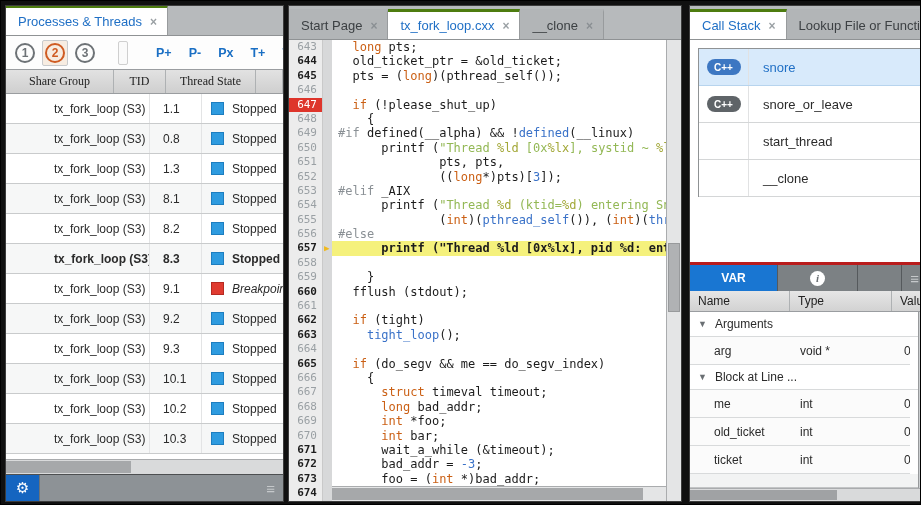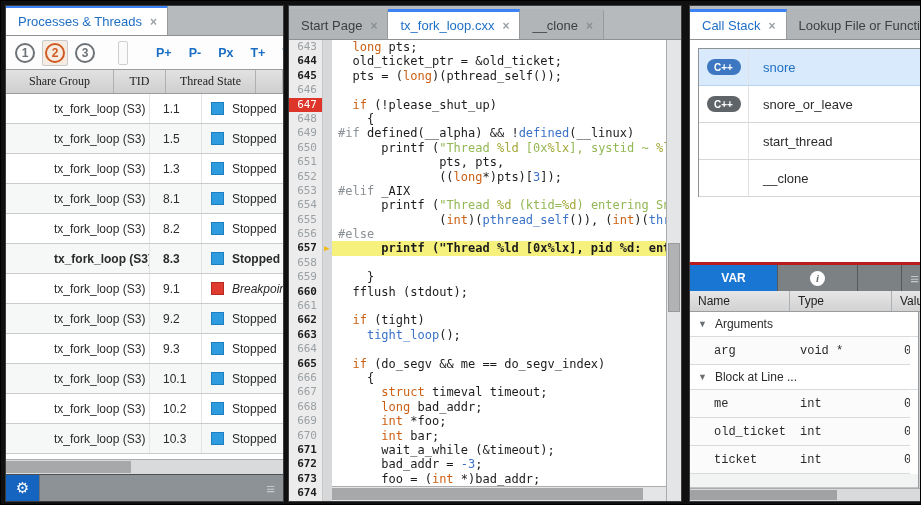--- a/index.html
+++ b/index.html
@@ -10,21 +10,21 @@
   #mid-panel   { left: 287px; top: 4px; width: 394px; height: 497px; }
   #right-panel { left: 688px; top: 4px; width: 239px; height: 497px; }
 
   
   .tabstrip { background: #b7babc; display: flex; align-items: flex-end; flex: none; border-bottom: 1px solid #8f9294; }
   .ts-plain { height: 30px; }
   .ts-pad   { height: 34px; }
   .tab { height: 30px; display: flex; align-items: center; gap: 8px; padding: 0 10px 0 12px;
          background: #b2b5b7; border-right: 1px solid #989b9d; border-top: 3px solid transparent;
          font-size: 13px; color: #3c4043; white-space: nowrap; cursor: default; }
-  .tab.active { background: #fff; color: #1f6fc5; border-top: 3px solid #3b82f6; align-items: center; }
+  .tab.active { background: #fff; color: #1f6fc5; border-top: 3px solid #4d7c0f; align-items: center; }
   .tab .close { color: #8a8f93; font-size: 12px; font-weight: bold; }
   .tab.active .close { color: #9aa0a4; }
 
   
   .toolbar { height: 34px; flex: none; background: #fdfdfd; border-bottom: 1px solid #9a9da0;
              display: flex; align-items: center; padding: 0 6px; gap: 7px; }
   .circle-btn { width: 20px; height: 20px; border-radius: 50%; border: 2px solid #6d7276; color: #6d7276;
                 font-size: 12px; font-weight: bold; display: flex; align-items: center; justify-content: center; }
   .circle-wrap { padding: 2px; border: 1px solid transparent; border-radius: 2px; }
   .circle-wrap.active { background: #f7ece1; border-color: #c8cacc; }
@@ -109,21 +109,21 @@
   .var-head { height: 21px; flex: none; background: linear-gradient(#e6e6e6,#d2d2d2); border-bottom: 1px solid #9a9da0; display: grid; grid-template-columns: 100px 102px 1fr; }
   .var-head .hc { display: flex; align-items: center; padding-left: 8px; font-size: 12px; color: #222;
                   border-right: 1px solid #aeb1b3; overflow: hidden; white-space: nowrap; }
   .var-rows { flex: 1; overflow: hidden; position: relative; background: #fff; }
   .v-vscroll { position: absolute; top: 0; right: 0; bottom: 0; width: 9px; background: #cdd0d2; border-left: 1px solid #97999b; }
   .v-vscroll .thumb { position: absolute; left: 1px; right: 1px; top: 0; height: 72%; background: #9a9ea1; }
   .v-group { height: 25px; display: flex; align-items: center; gap: 8px; padding-left: 8px;
              border-bottom: 1px solid #d8dadb; font-size: 12px; color: #2b2b2b; background: #fff; margin-right: 9px; }
   .v-group .tri { color: #6a6f73; font-size: 9px; }
   .v-row { height: 28px; display: grid; grid-template-columns: 100px 102px 1fr; border-bottom: 1px solid #d8dadb;
-           font-size: 12px; color: #2b2b2b; background: #fbfbfb; margin-right: 17px; font-family: Liberation Mono, monospace; }
+           font-size: 12px; color: #2b2b2b; background: #fbfbfb; margin-right: 17px; }
   .v-row > div { display: flex; align-items: center; overflow: hidden; white-space: nowrap; }
   .v-row .vc-name { padding-left: 24px; }
   .v-row .vc-type { padding-left: 10px; }
   .v-row .vc-val  { padding-left: 12px; }
   .v-sliver { height: 14px; background: #f2f3f3; border-bottom: 1px solid #c2c4c5; margin-right: 9px; }
   .var-hscroll { height: 13px; flex: none; background: #d9dadb; border-top: 1px solid #a9abad; position: relative; }
   .var-hscroll .thumb { position: absolute; top: 1px; bottom: 1px; left: 0; width: 62%; background: #a0a2a4; }
 </style>
 </head>
 <body>
@@ -175,21 +175,21 @@
           <div class="c-group">tx_fork_loop (S3)</div>
           <div class="c-tid">1.1</div>
           <div class="c-state">
             <span class="sq blue"></span>
             <span>Stopped</span>
           </div>
           <div class="c-extra">tx_</div>
         </div>
         <div class="t-row t-grid">
           <div class="c-group">tx_fork_loop (S3)</div>
-          <div class="c-tid">1.5</div>
+          <div class="c-tid">0.8</div>
           <div class="c-state">
             <span class="sq blue"></span>
             <span>Stopped</span>
           </div>
           <div class="c-extra">&lt;u</div>
         </div>
         <div class="t-row t-grid">
           <div class="c-group">tx_fork_loop (S3)</div>
           <div class="c-tid">1.3</div>
           <div class="c-state">

